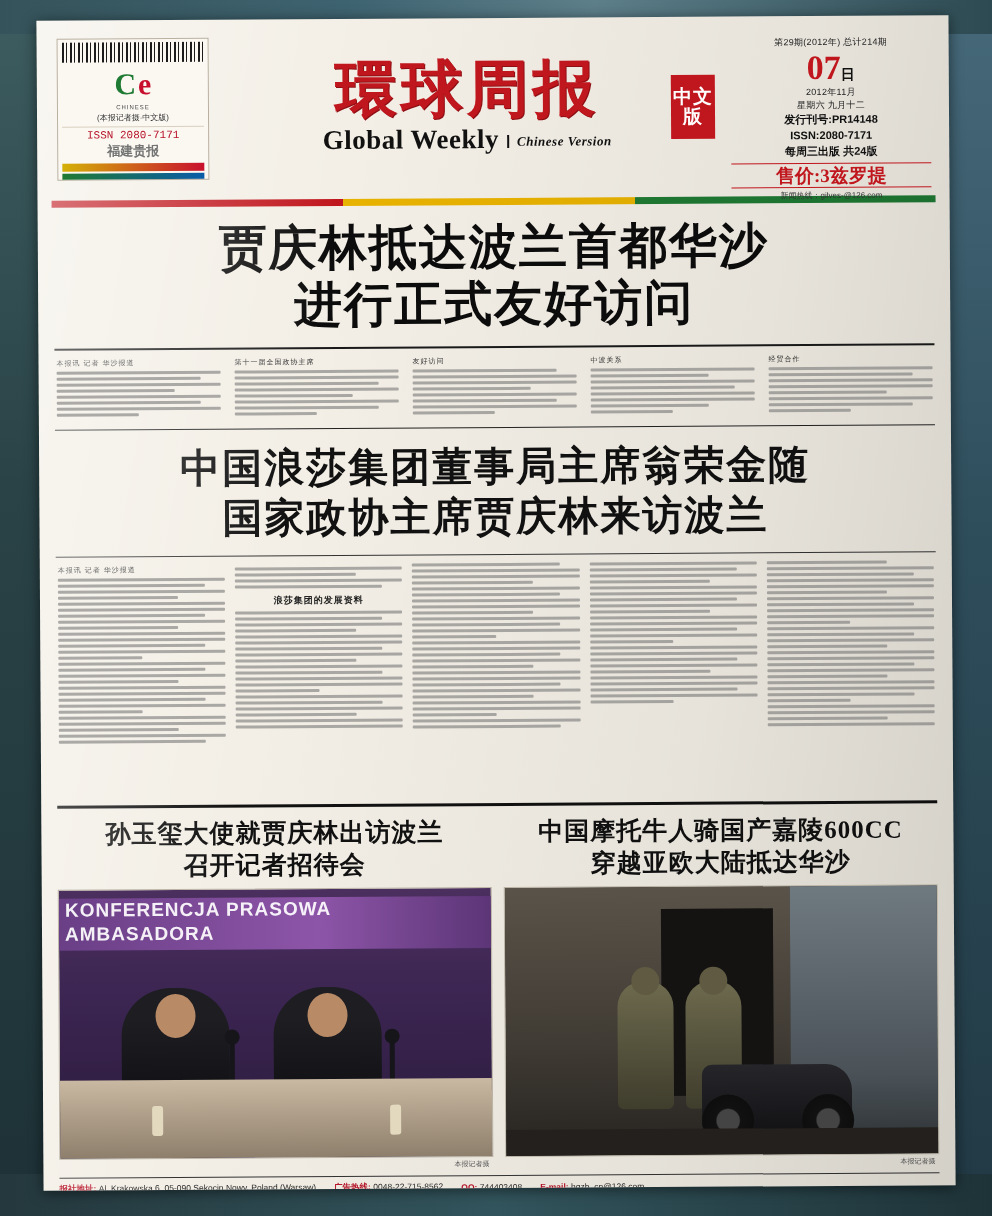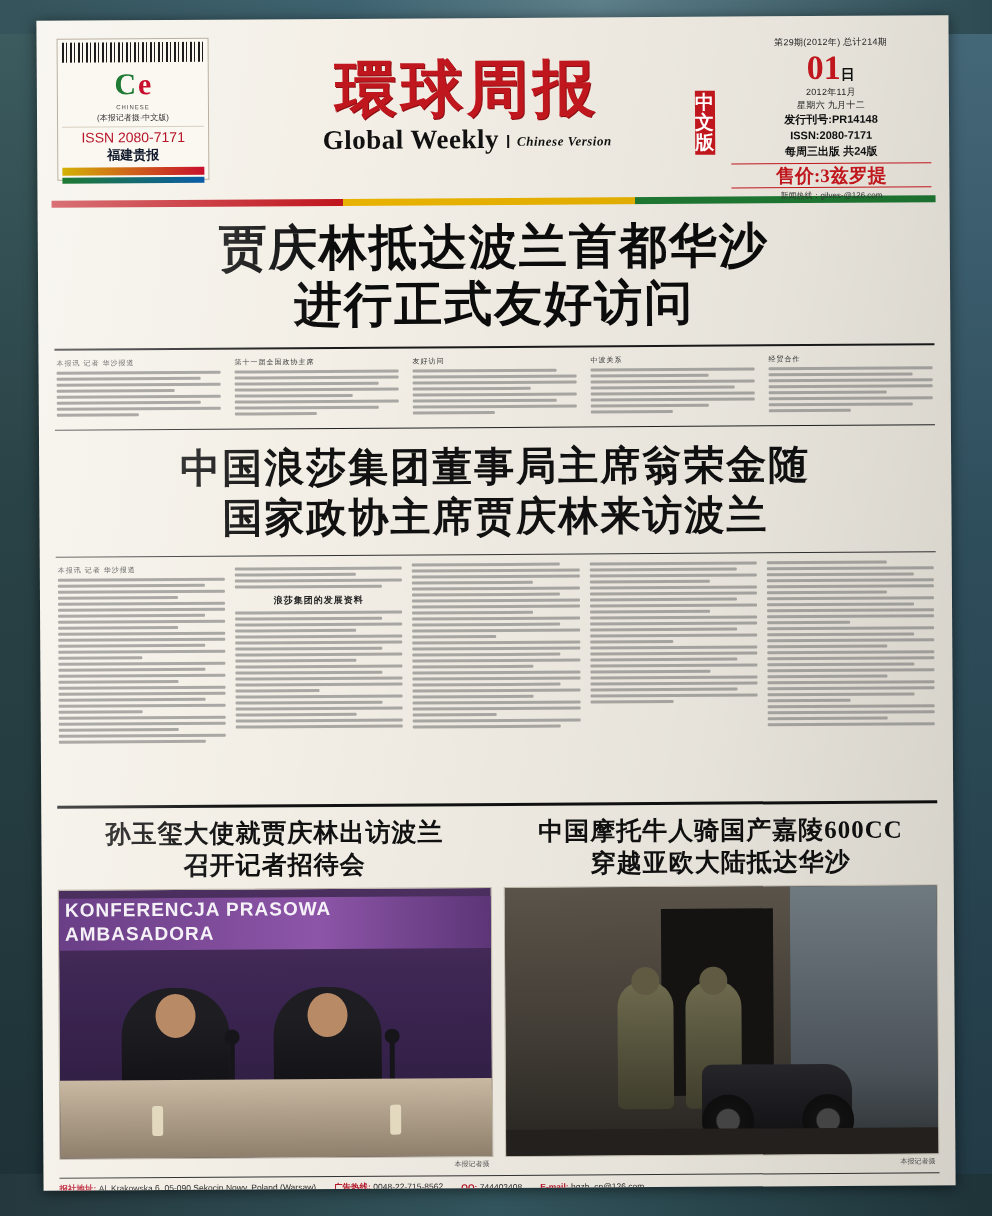--- a/index.html
+++ b/index.html
@@ -38,33 +38,33 @@
     position:absolute;left:20px;top:18px;width:150px;height:140px;
     border:1px solid #b9b0a0;background:#fbf8f2;
   }
   .barcode{height:20px;margin:3px 4px 2px 4px;
     background:repeating-linear-gradient(90deg,#1b1b1b 0 2px,#fbf8f2 2px 4px,#1b1b1b 4px 5px,#fbf8f2 5px 8px);}
   .ce-logo{display:flex;align-items:center;justify-content:center;gap:2px;height:40px;}
   .ce-logo .c{font:700 30px/1 "Liberation Serif",serif;color:#1f7a33;}
   .ce-logo .e{font:700 30px/1 "Liberation Serif",serif;color:#c8102e;}
   .ce-sub{text-align:center;font-size:6px;color:#4a4a4a;letter-spacing:1px;}
   .ce-cn{text-align:center;font-size:8px;color:#333;margin-top:2px;}
-  .ce-red{margin:3px 4px 0 4px;text-align:center;font-size:14px;color:#b8152a;
-    border-top:1px solid #d8cfc0;padding-top:2px;}
-  .ce-brand{text-align:center;font:700 13px/1.2 "Liberation Serif",serif;color:#0f172a;margin-top:2px;}
+  .ce-red{margin:3px 4px 0 4px;text-align:center;font-size:11px;color:#b8152a;
+    border-top:1px solid #d8cfc0;padding-top:2px;font-family:Liberation Mono, monospace;}
+  .ce-brand{text-align:center;font:700 13px/1.2 "Liberation Serif",serif;color:#737373;margin-top:2px;}
   .ce-bar{margin:4px 4px 0 4px;height:8px;background:linear-gradient(90deg,#d4b106,#c8102e);}
   .ce-bar2{margin:2px 4px 0 4px;height:6px;background:linear-gradient(90deg,#1f7a33,#0a5ca8);}
 
   .title-wrap{position:absolute;left:230px;top:40px;width:400px;text-align:center;}
   .cn-title{
     font:700 62px/1 "Liberation Serif",serif;color:#c0161d;
     letter-spacing:4px;text-shadow:1px 1px 0 #8d0f14;
   }
   .cn-badge{
-    position:absolute;right:-48px;top:34px;width:20px;height:64px;
+    position:absolute;right:-48px;top:18px;width:44px;height:64px;
     background:#c0161d;color:#fff;font:700 19px/1.05 "Liberation Serif",serif;
     display:flex;flex-direction:column;align-items:center;justify-content:center;letter-spacing:1px;
   }
   .en-title{margin-top:6px;font:700 27px/1 "Liberation Serif",serif;color:#111;letter-spacing:.5px;}
   .en-sub{display:inline-block;margin-left:8px;font:italic 700 13px/1 "Liberation Serif",serif;color:#111;
     border-left:2px solid #111;padding-left:8px;vertical-align:2px;}
 
   .issue-box{position:absolute;right:18px;top:20px;width:200px;text-align:center;}
   .issue-line{font-size:9px;color:#222;letter-spacing:.3px;}
   .issue-date{font:700 34px/1 "Liberation Serif",serif;color:#c0161d;margin:2px 0 1px;}
@@ -197,21 +197,21 @@
       <div class="cn-title">環球周报</div>
       <div class="cn-badge">中文版</div>
       <div class="en-title">
         <span>Global Weekly</span><span class="en-sub">Chinese Version</span>
       </div>
     </div>
 
     <div class="issue-box">
       <div class="issue-line">第29期(2012年)  总计214期</div>
       <div class="issue-date">
-        <span>01</span><small>日</small>
+        <span>07</span><small>日</small>
       </div>
       <div class="issue-line">2012年11月</div>
       <div class="issue-line">星期六 九月十二</div>
       <div class="issue-meta">发行刊号:PR14148</div>
       <div class="issue-meta">ISSN:2080-7171</div>
       <div class="issue-meta">每周三出版  共24版</div>
       <div class="price">售价:3兹罗提</div>
       <div class="hotline">新闻热线：gilves-@126.com</div>
     </div>
   </div>

